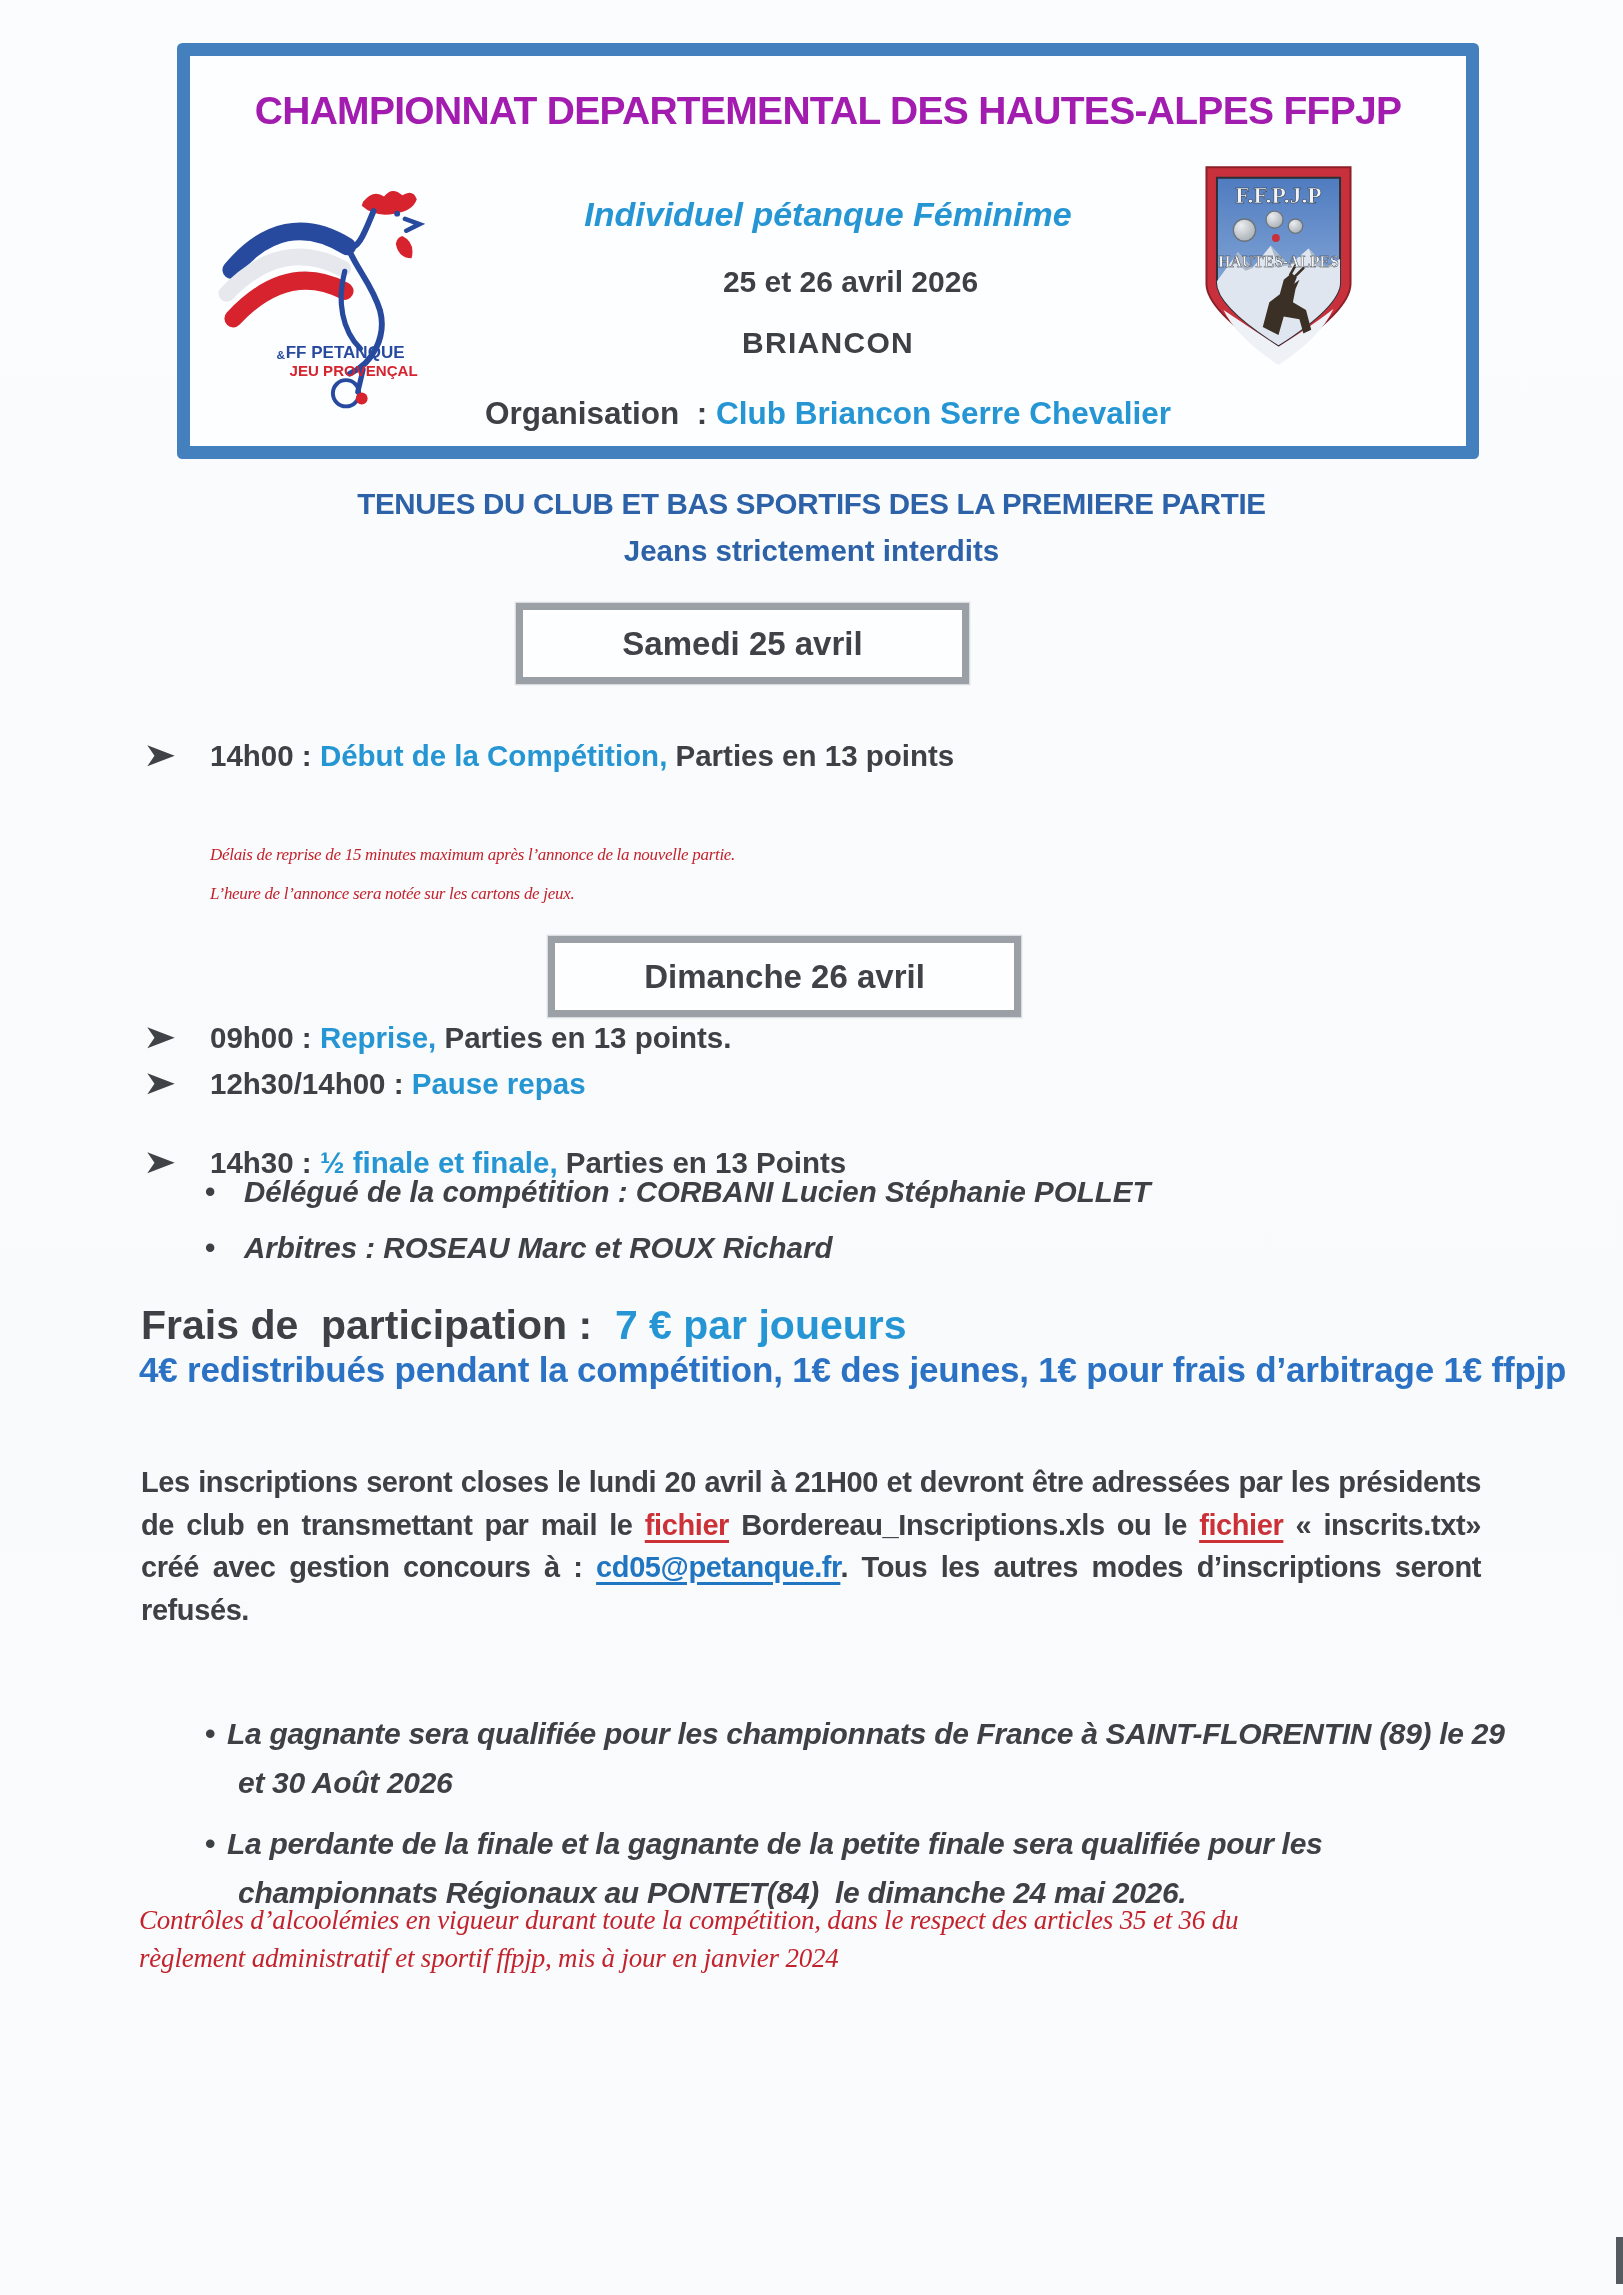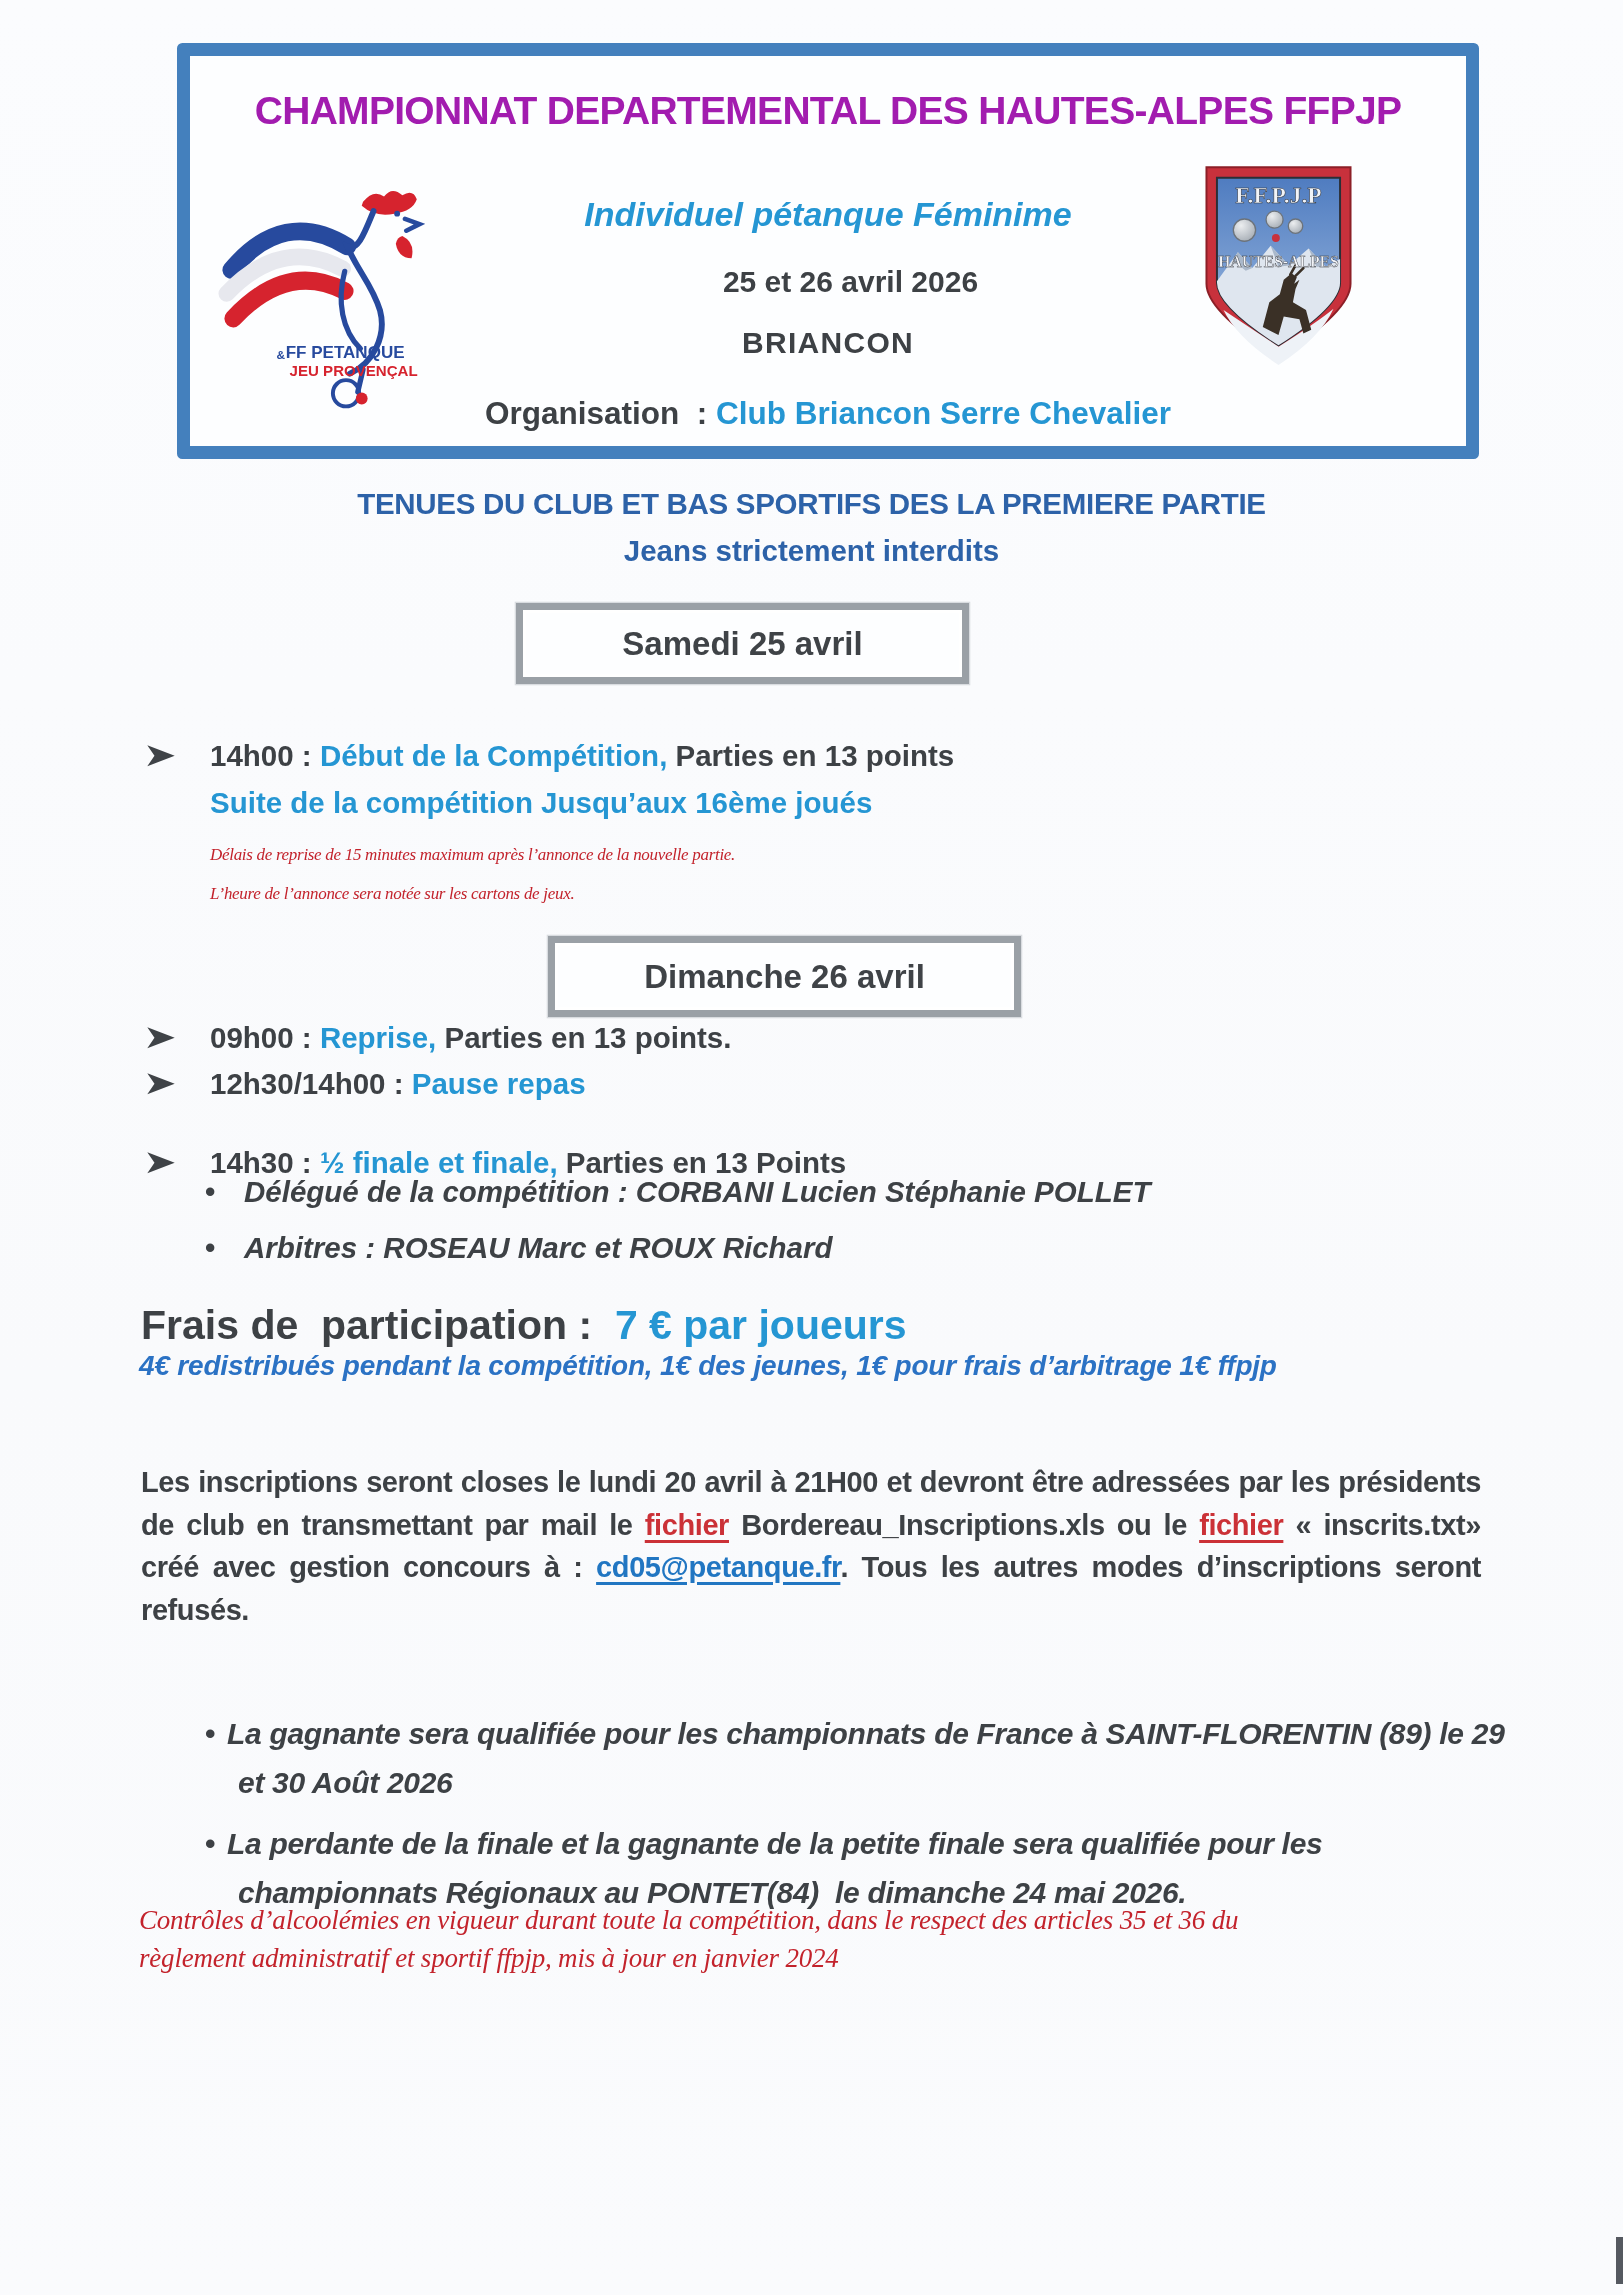--- a/index.html
+++ b/index.html
@@ -58,21 +58,21 @@
 
   
   .dot-item{font-size:29.5px;font-weight:bold;font-style:italic;color:#3d4145;}
   .off1{left:205px;top:1175px;}
   .off2{left:205px;top:1231px;}
   .dot{display:inline-block;width:39px;font-style:normal;}
 
   
   .fees{left:141px;top:1302px;font-size:41px;font-weight:bold;}
   .fees-value{color:#2596d3;}
-  .fees-detail{left:139px;top:1350px;font-size:28px;font-weight:bold;font-style:italic;color:#2b72c4;letter-spacing:-0.2px;}
+  .fees-detail{left:139px;top:1350px;font-size:35px;font-weight:bold;color:#2b72c4;letter-spacing:-0.2px;}
 
   
   .registration{
     left:141px;top:1461px;width:1340px;
     font-size:29px;font-weight:bold;line-height:1.47;
     text-align:justify;letter-spacing:-0.4px;color:#3d4145;
   }
   .file-word{color:#cb3137;text-decoration:underline;text-underline-offset:5.3px;text-decoration-thickness:2.6px;}
   .email-link{color:#2176c2;text-decoration:underline;text-underline-offset:5.3px;text-decoration-thickness:2.6px;}
 
@@ -183,21 +183,20 @@
 
   <div class="abs arrow-item sat-item">
     <svg class="arrow-ico" viewBox="0 0 46 36">
       <path d="M2,2 L44,18 L2,34 L13,18 Z" fill="#3f4347"></path>
     </svg>
     <span>
       <span>14h00&nbsp;: </span><span class="blue-accent">Début de la Compétition,</span><span> Parties en 13 points</span>
     </span>
   </div>
 
-  <div class="abs sat-sub">Suite de la compétition Jusqu’aux 16ème joués</div>
 
   <div class="abs note note1">Délais de reprise de 15 minutes maximum après l’annonce de la nouvelle partie.</div>
   <div class="abs note note2">L’heure de l’annonce sera notée sur les cartons de jeux.</div>
 
   <div class="abs day-box dimanche-box">
     <span>Dimanche 26 avril</span>
   </div>
 
   <div class="abs arrow-item sun1">
     <svg class="arrow-ico" viewBox="0 0 46 36">

